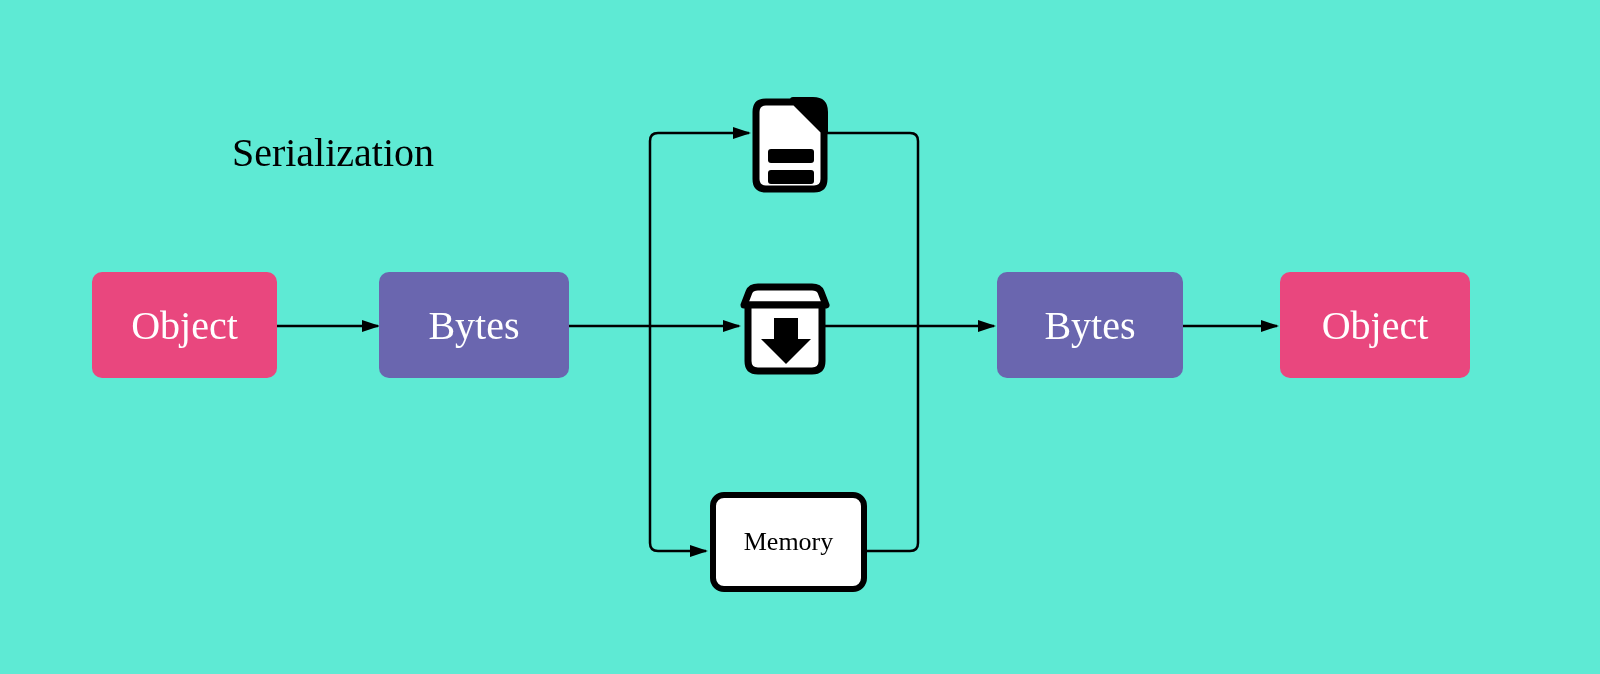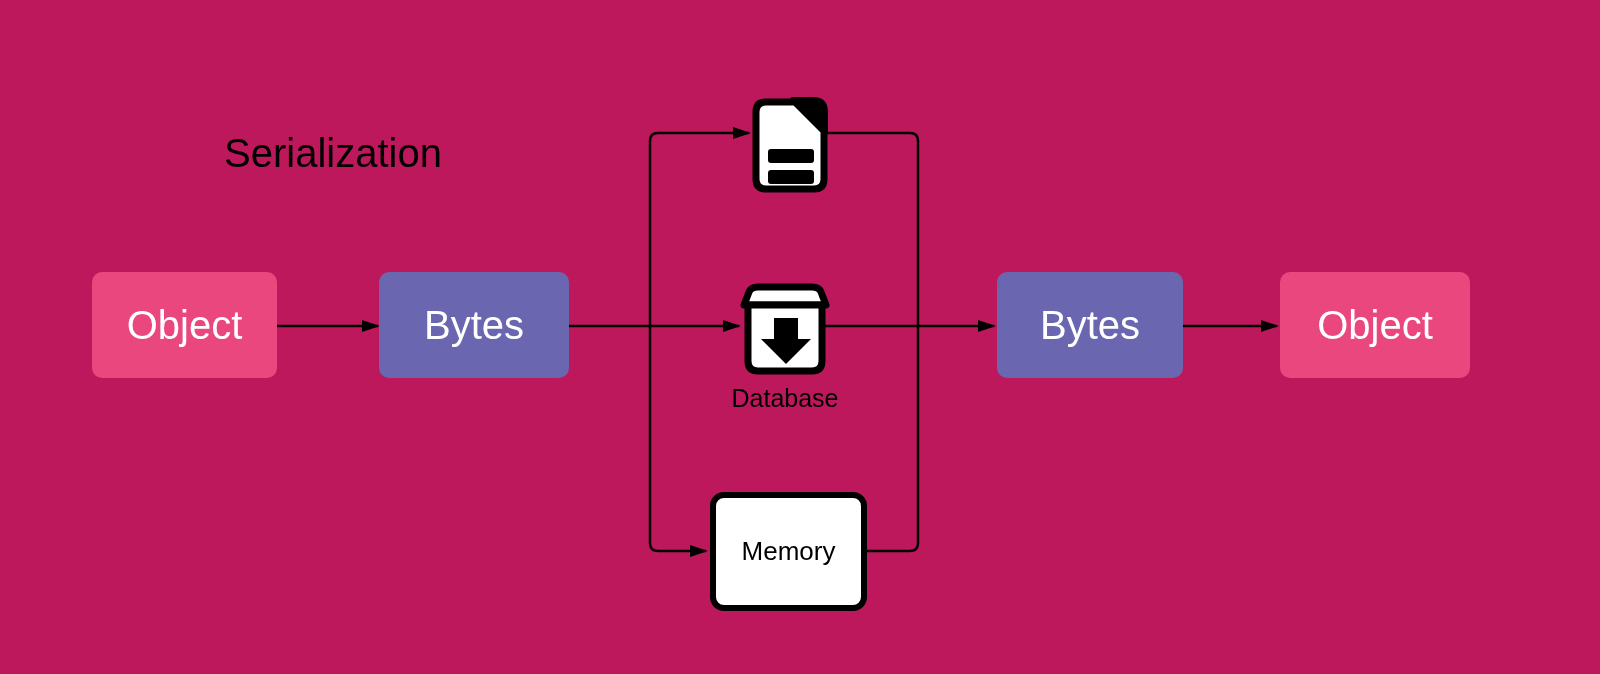--- a/index.html
+++ b/index.html
@@ -4,23 +4,23 @@
 <style>
   html, body {
     margin: 0;
     padding: 0;
     background: #ffffff;
   }
   #canvas {
     position: relative;
     width: 1600px;
     height: 674px;
-    background: #be185d;
+    background: #5eead4;
     overflow: hidden;
-    font-family: Liberation Sans, sans-serif;
+    font-family: Liberation Serif, serif;
   }
   .title {
     position: absolute;
     width: 340px;
     height: 46px;
     line-height: 46px;
     text-align: center;
     font-size: 40px;
     color: #000000;
     white-space: nowrap;
@@ -43,21 +43,21 @@
   #node-object-left  { left: 92px;   width: 185px; }
   #node-bytes-left   { left: 379px;  width: 190px; }
   #node-bytes-right  { left: 997px;  width: 186px; }
   #node-object-right { left: 1280px; width: 190px; }
 
   #node-memory {
     position: absolute;
     left: 710px;
     top: 492px;
     width: 157px;
-    height: 119px;
+    height: 100px;
     box-sizing: border-box;
     border: 6px solid #000000;
     border-radius: 14px;
     background: #ffffff;
     display: flex;
     align-items: center;
     justify-content: center;
     font-size: 26px;
     color: #000000;
   }
@@ -133,15 +133,14 @@
   </div>
 
   <div class="node" id="node-object-right" style="background-color: rgb(233, 71, 126);">
     <span>Object</span>
   </div>
 
   <div id="node-memory">
     <span>Memory</span>
   </div>
 
-  <div class="icon-label" id="label-database">Database</div>
 
 </div>
 
 </body></html>

